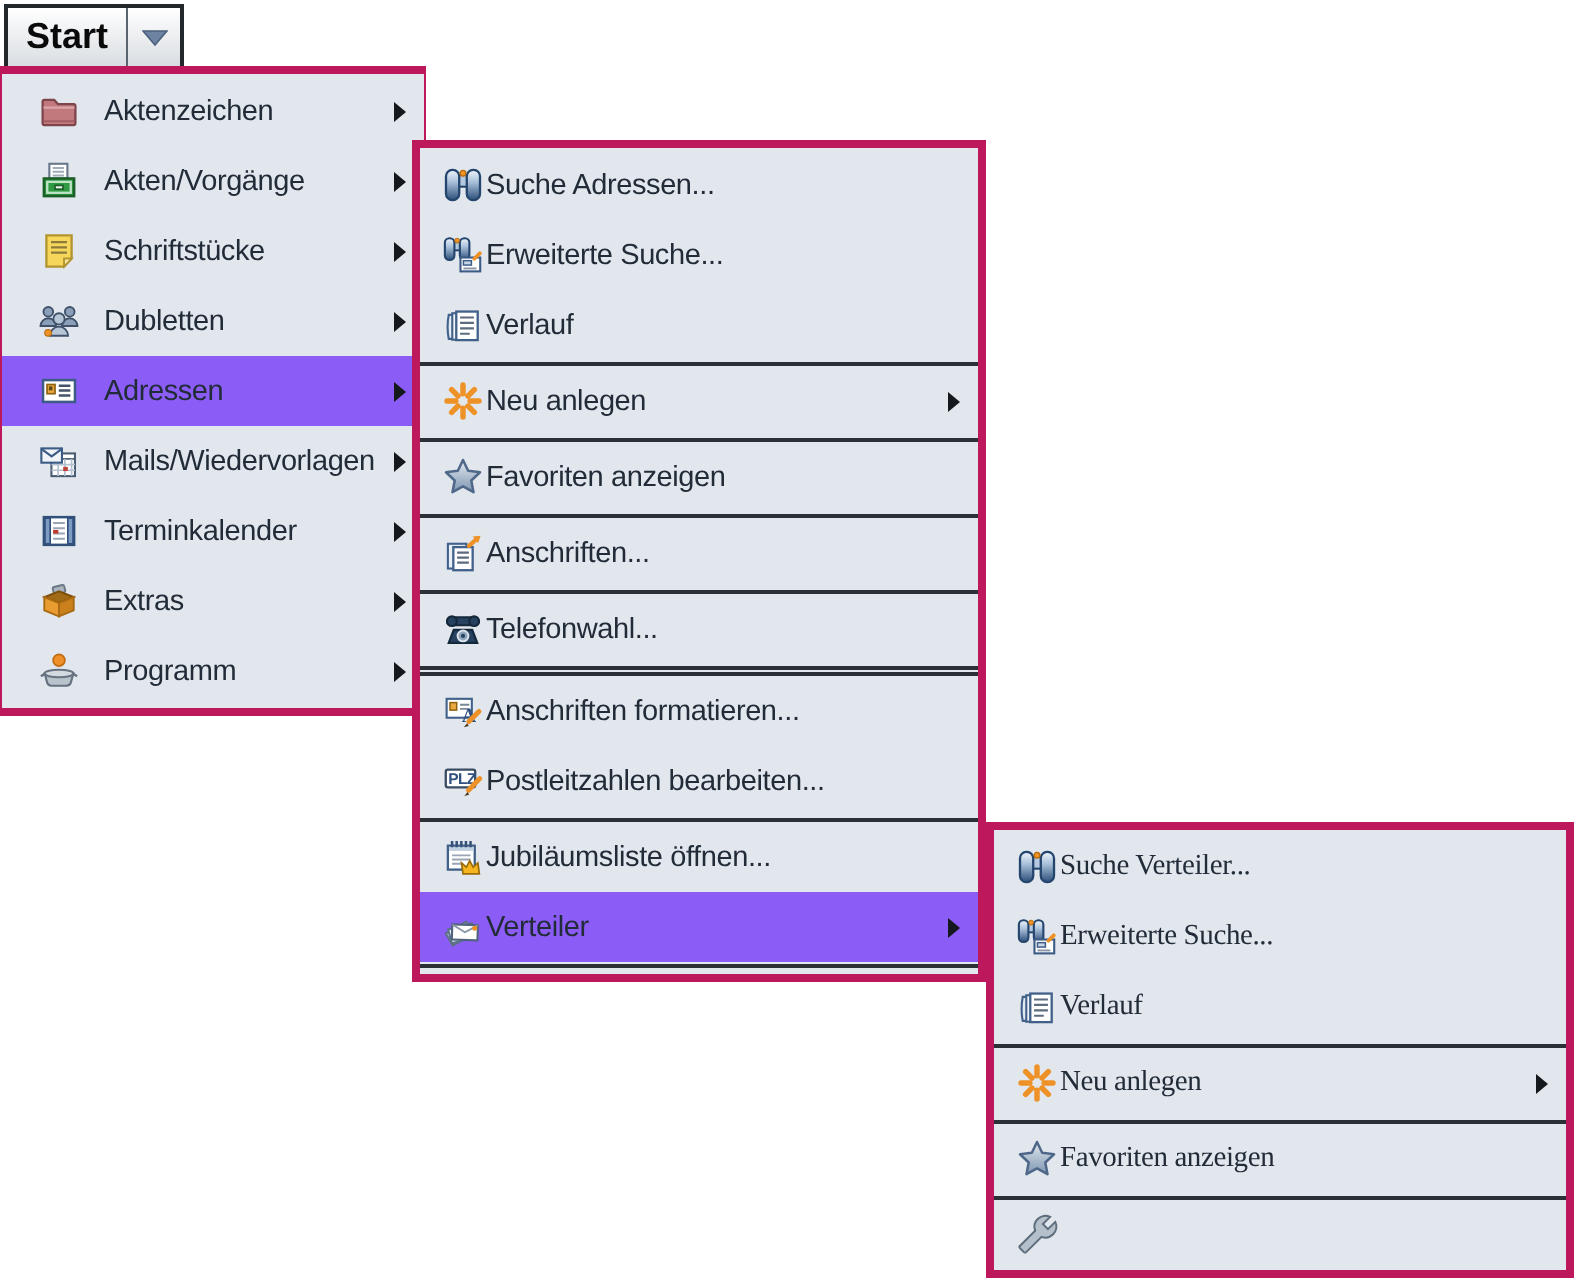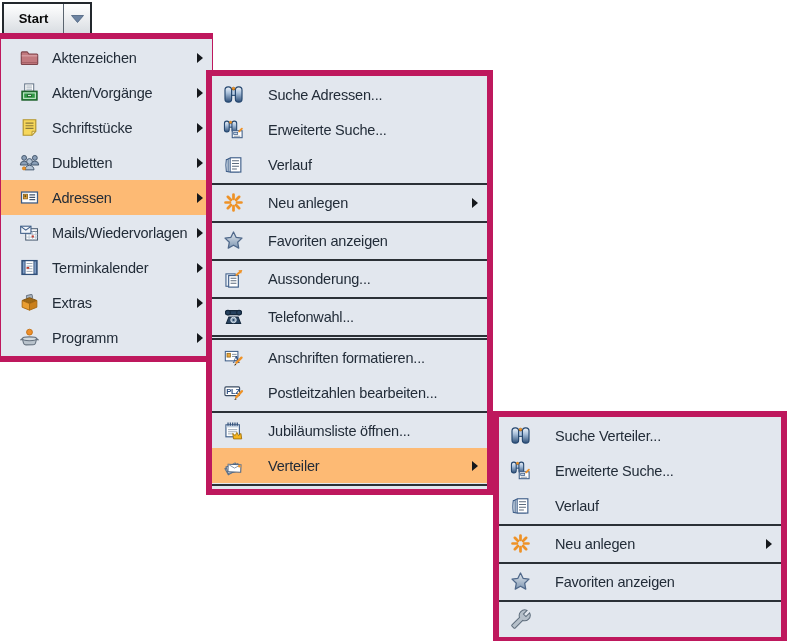--- a/index.html
+++ b/index.html
@@ -1,33 +1,33 @@
 <!DOCTYPE html>
 <html><head>
 <meta charset="utf-8">
 <style>
   html,body{margin:0;padding:0;}
   body{width:789px;height:641px;background:#fff;font-family:"Liberation Sans",sans-serif;position:relative;overflow:hidden;}
   #screen{position:absolute;inset:0;background:#fff;}
-  .menu{position:absolute;background:#e2e7ee;border:6px solid #be185d;box-sizing:border-box;text-align:center;}
+  .menu{position:absolute;background:#e2e7ee;border:4px solid #be185d;box-sizing:border-box;text-align:center;}
   #start-menu{left:0;top:33px;width:213px;border-left-width:1px;border-right-width:1px;padding:1px 0;}
   #adressen-submenu{left:206px;top:70px;width:287px;padding:1px 0 3px 0;}
-  #verteiler-submenu{left:493px;top:411px;width:294px;padding:1px 0 0 0;}
+  #verteiler-submenu{left:493px;top:411px;width:294px;padding:1px 0 0 0;font-family:Liberation Serif, serif;}
   .mi{display:flex;align-items:center;height:35px;padding:0 9px 0 10px;color:#222c38;font-size:14.5px;letter-spacing:-0.2px;}
   #start-menu .mi{padding-left:17px;}
   .mi .ic{width:22px;height:22px;flex:0 0 22px;display:flex;align-items:center;justify-content:center;}
   .mi .ic svg{width:21px;height:21px;}
-  .mi .lbl{margin-left:24px;white-space:nowrap;}
+  .mi .lbl{margin-left:1px;white-space:nowrap;}
   #start-menu .mi .lbl{margin-left:12px;}
   .mi .arrow{margin-left:auto;display:flex;align-items:center;}
-  .mi.hl{background:#fdba74;}
+  .mi.hl{background:#8b5cf6;}
   .sep{height:3px;display:flex;align-items:center;}
   .sep>div{height:2px;width:100%;background:#2b3036;}
   #start-btn{position:absolute;left:2px;top:2px;width:90px;height:31px;border:2px solid #23282d;border-bottom:none;background:linear-gradient(#ffffff,#d9dde2);display:flex;box-sizing:border-box;}
-  #start-btn .start-label{flex:1;display:flex;align-items:center;justify-content:center;font-weight:bold;font-size:13px;color:#0a0a0a;}
+  #start-btn .start-label{flex:1;display:flex;align-items:center;justify-content:center;font-weight:bold;font-size:18px;color:#0a0a0a;}
   #start-btn .start-arrow{width:26px;border-left:1px solid #5a646f;display:flex;align-items:center;justify-content:center;}
 </style>
 </head>
 <body>
 
 <div id="screen">
   <div id="start-btn">
     <span class="start-label">Start</span>
     <span class="start-arrow">
         <svg width="13" height="8" viewBox="0 0 13 8">
@@ -276,21 +276,21 @@
       <div class="mi">
         <span class="ic">
           <svg viewBox="0 0 20 20">
             <rect x="2.8" y="5.6" width="8.8" height="11.8" fill="#e9eff6" stroke="#41608a" stroke-width="1"></rect>
             <rect x="5.4" y="7.2" width="9.2" height="11" fill="#fff" stroke="#41608a" stroke-width="1.1"></rect>
             <path d="M7.2 9.8h5.6M7.2 12.2h5.6M7.2 14.6h5.6" stroke="#5c6b7d" stroke-width="1"></path>
             <path d="M12.8 6.6l3-2.6" stroke="#ee9227" stroke-width="2" stroke-linecap="round"></path>
             <path d="M14.6 2.2l3.8-0.4-1.2 3.6z" fill="#ee9227"></path>
           </svg>
         </span>
-        <span class="lbl">Aussonderung...</span>
+        <span class="lbl">Anschriften...</span>
       </div>
       <div class="sep">
         <div></div>
       </div>
       <div class="mi">
         <span class="ic">
           <svg viewBox="0 0 20 20">
             <path d="M3.2 16.6l2.4-6.2h8.8l2.4 6.2z" fill="#27425f" stroke="#14283c" stroke-width="1"></path>
             <rect x="2.4" y="4.4" width="15.2" height="3.8" rx="1.9" fill="#27425f" stroke="#14283c" stroke-width="1"></rect>
             <circle cx="4.7" cy="6.3" r="2.3" fill="#27425f" stroke="#14283c" stroke-width="1"></circle>

